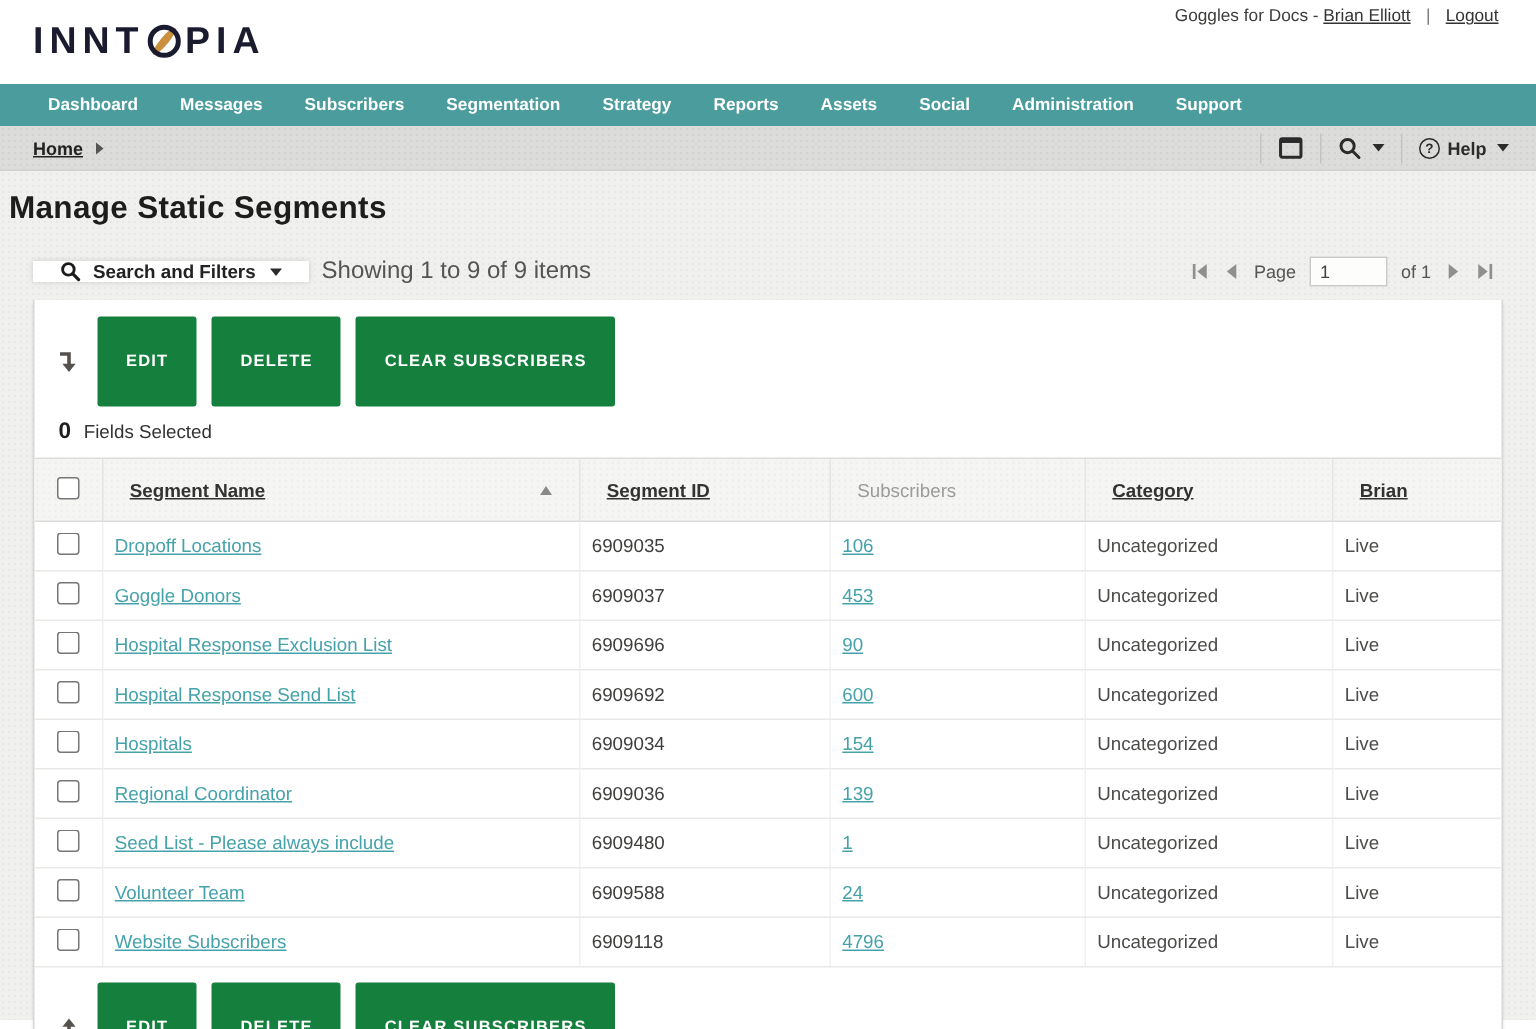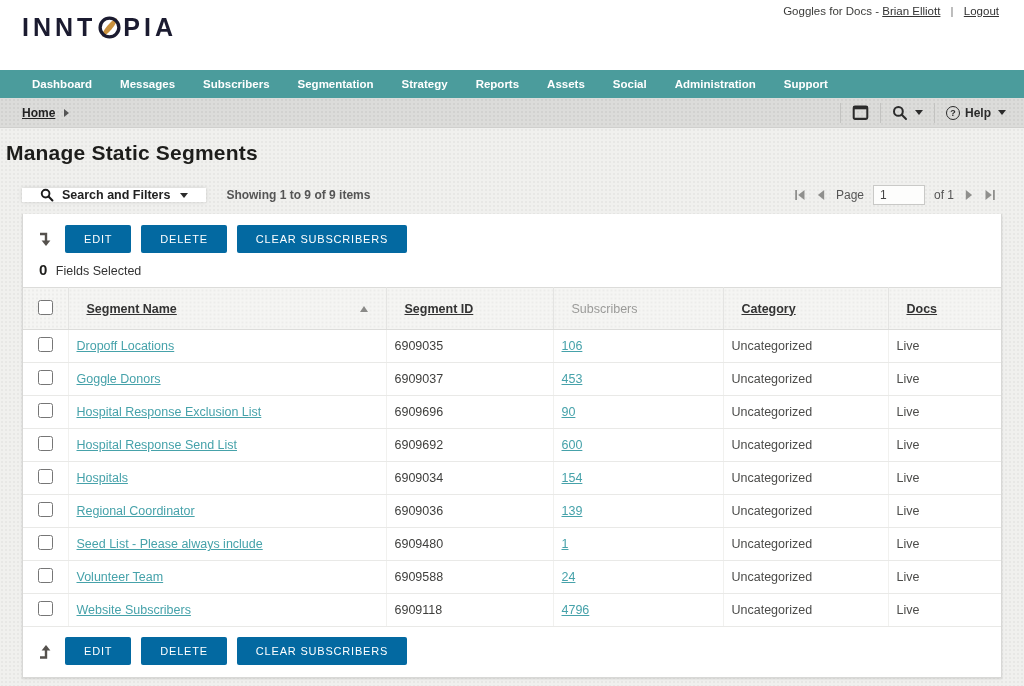--- a/index.html
+++ b/index.html
@@ -1,20 +1,20 @@
 <!DOCTYPE html>
 <html><head>
 <meta charset="utf-8">
 <style>
   * { margin:0; padding:0; box-sizing:border-box; }
   html,body { width:1024px; height:686px; overflow:hidden;
     font-family:"Liberation Sans","DejaVu Sans",sans-serif; background:#fff; }
 
   
-  .top-header { position:relative; height:70px; background:#fff; }
+  .top-header { position:relative; height:56px; background:#fff; }
   .account-bar { position:absolute; top:5px; right:25px; font-size:11.5px; color:#3c3c3a; }
   .account-bar a { color:#333; text-decoration:underline; cursor:pointer; }
   .account-bar .pipe { margin:0 7px; color:#777; }
   .logo { position:absolute; left:22px; top:13px; font-size:25px; font-weight:bold;
     letter-spacing:4px; color:#1b1b30; display:flex; align-items:center; cursor:pointer; }
   .logo svg { margin:0 1px; }
 
   
   .main-nav { height:28px; background:#4b9c9c; display:flex; align-items:center; padding-left:18px; }
   .main-nav a { color:#fff; font-size:11.5px; font-weight:bold; text-decoration:none;
@@ -42,36 +42,36 @@
   
   .content { height:566px; background:#f0f0ee;
     background-image:radial-gradient(circle,#e7e7e5 1px,transparent 1px); background-size:4px 4px; }
   h1 { font-size:21px; font-weight:bold; color:#1d1d1b; padding:13px 0 11px 6px; letter-spacing:0.2px; }
 
   .tabrow { display:flex; align-items:center; height:38px; padding:0 28px 0 22px;
     position:relative; z-index:2; }
   .filter-tab { background:#fff; display:flex; align-items:center; gap:8px; padding:0 18px;
     font-size:12.5px; font-weight:bold; color:#222; cursor:pointer;
     box-shadow:0 0 4px rgba(0,0,0,0.14); }
-  .showing { align-self:center; margin-left:20px; font-size:12px; color:#555;font-weight:bold; }
+  .showing { align-self:center; margin-left:8px; font-size:16px; color:#555; }
   .pagination { margin-left:auto; align-self:center; display:flex; align-items:center; gap:9px; }
   .pagination .pg-label, .pagination .pg-of { font-size:12px; color:#555; }
   .pg-btn { background:none; border:none; cursor:pointer; display:flex; align-items:center; padding:0; }
   .page-input { width:52px; height:20px; border:1px solid #c9c9c7; background:#fdfdfc;
     font-size:12px; color:#444; padding:1px 6px; font-family:inherit; }
 
   .panel { margin:0 22px; background:#fff; border:1px solid #d8d8d6; border-top:none;
     box-shadow:0 1px 2px rgba(0,0,0,0.12); position:relative; z-index:1; }
 
   .actionbar { display:flex; align-items:center; gap:10px; }
   .actionbar.tbar { padding:11px 12px 5px 14px; }
   .actionbar.bbar { padding:10px 12px 12px 14px; }
-  .act-btn { background:#0369a1; color:#fff; border:none; border-radius:2px;
-    font-family:inherit; font-size:11px; font-weight:normal; letter-spacing:0.8px;
-    padding:8px 19px; cursor:default; }
+  .act-btn { background:#15803d; color:#fff; border:none; border-radius:2px;
+    font-family:inherit; font-size:11px; font-weight:bold; letter-spacing:0.8px;
+    padding:24px 19px; cursor:default; }
   .jump-icon { display:flex; align-items:center; margin-right:2px; }
 
   .fields-line { padding:3px 16px 9px 16px; font-size:12.5px; color:#333; }
   .fields-line .count { font-size:15px; font-weight:bold; color:#1e1e1c; margin-right:5px; }
 
   table { width:100%; border-collapse:collapse; table-layout:fixed; font-size:12.5px; }
   col.c-cb{width:45px;} col.c-name{width:318px;} col.c-id{width:167px;}
   col.c-sub{width:170px;} col.c-cat{width:165px;} col.c-type{width:113px;}
   thead th { height:42px; background:#f5f5f3;
     background-image:radial-gradient(circle,#ececea 1px,transparent 1px); background-size:4px 4px;
@@ -245,21 +245,21 @@
           <col class="c-cat">
           <col class="c-type">
         </colgroup>
       <thead>
         <tr>
           <th class="cb"><input type="checkbox" style=""></th>
           <th><a class="sortable">Segment Name</a><span class="sort-asc"></span></th>
           <th><a class="sortable">Segment ID</a></th>
           <th><span class="plain-head">Subscribers</span></th>
           <th><a class="sortable">Category</a></th>
-          <th><a class="sortable">Docs</a></th>
+          <th><a class="sortable">Brian</a></th>
         </tr>
       </thead>
       <tbody>
         <tr>
           <td class="cb"><input type="checkbox" style=""></td>
           <td><a>Dropoff Locations</a></td>
           <td class="idcell">6909035</td>
           <td><a>106</a></td>
           <td>Uncategorized</td>
           <td>Live</td>

